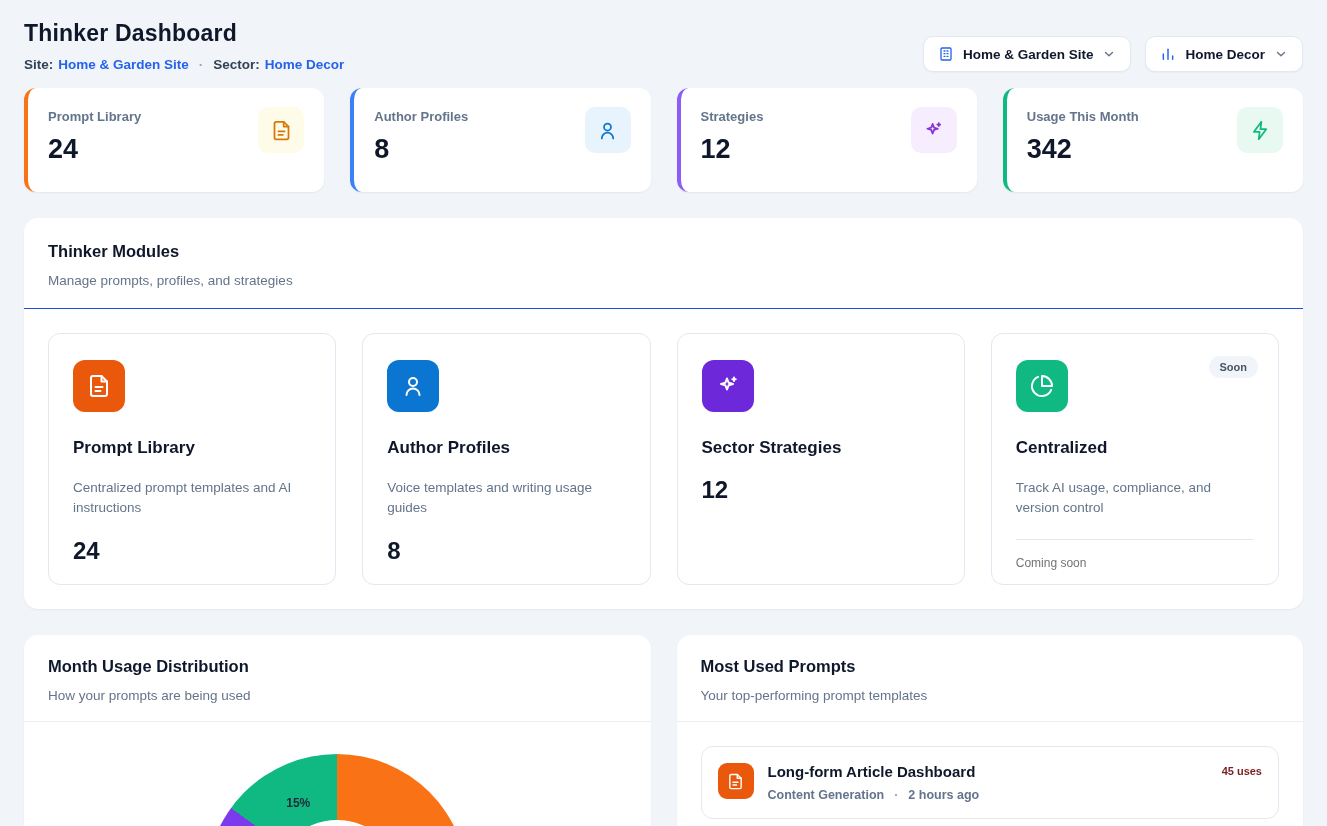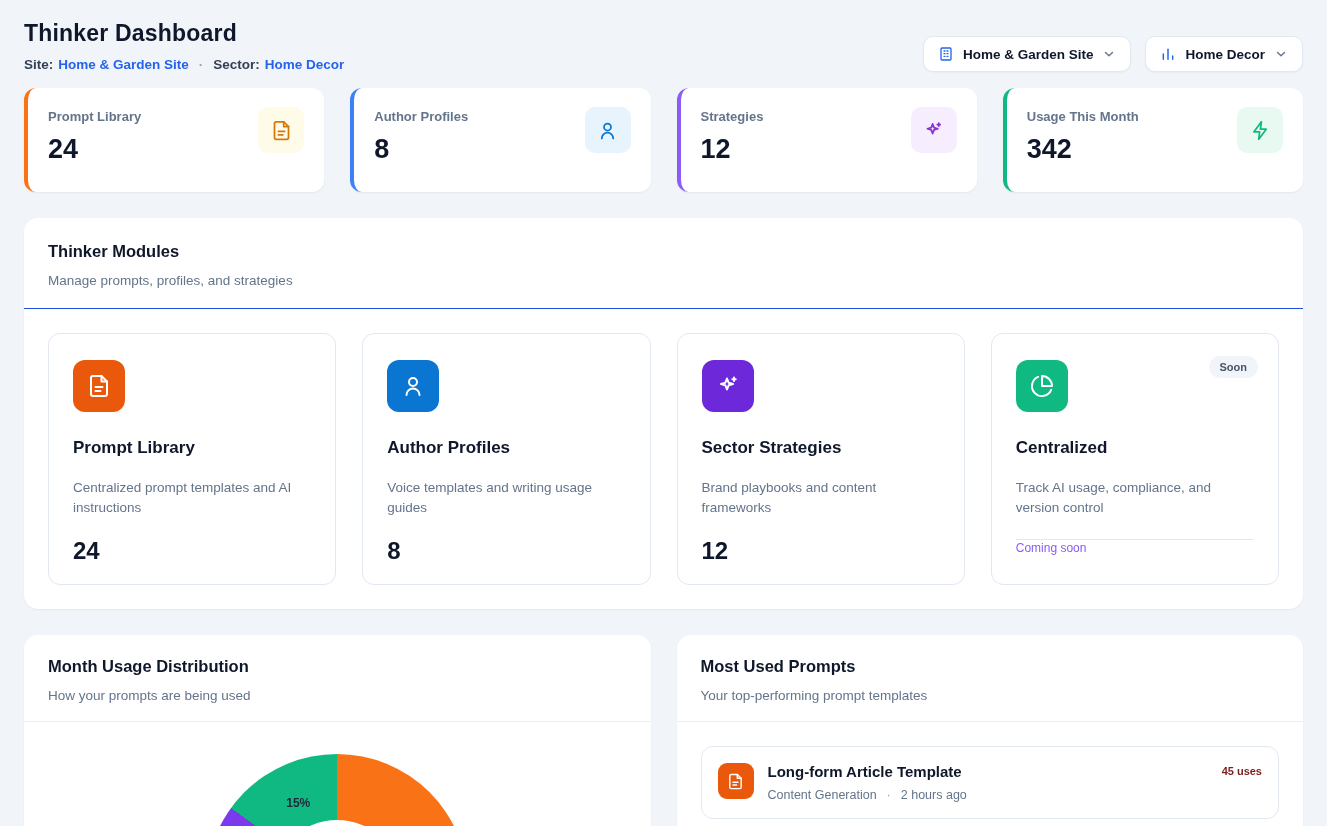--- a/index.html
+++ b/index.html
@@ -55,37 +55,37 @@
   .modules-grid { display: grid; grid-template-columns: repeat(4, 1fr); gap: 26px; padding: 24px; }
   .module-card { position: relative; border: 1px solid #e2e8f0; border-radius: 12px; padding: 26px 24px 24px; height: 252px; cursor: pointer; background: #fff; }
   .module-icon { width: 52px; height: 52px; border-radius: 12px; display: flex; align-items: center; justify-content: center; color: #fff; }
   .module-icon svg { width: 24px; height: 24px; }
   .m-orange { background: #ea580c; } .m-blue { background: #0b76d1; } .m-purple { background: #6d28d9; } .m-green { background: #10b981; }
   .module-title { font-size: 17px; font-weight: 700; margin-top: 26px; color: #0f172a; }
   .module-desc { font-size: 13.5px; color: #64748b; line-height: 1.5; margin-top: 20px; font-weight: 500; }
   .module-value { font-size: 24px; font-weight: 800; margin-top: 18px; color: #0f172a; }
   .soon-badge { position: absolute; top: 22px; right: 20px; background: #f1f5f9; color: #475569; font-size: 11px; font-weight: 700; border-radius: 999px; padding: 5px 11px; }
   .module-divider { border: none; border-top: 1px solid #e2e8f0; margin: 20px 0 0; }
-  .coming-soon { font-size: 12px; color: #8b5cf6; margin-top: 1px; font-weight: 500; }
+  .coming-soon { font-size: 12px; color: #737373; margin-top: 16px; font-weight: 500; }
 
   
   .bottom { display: grid; grid-template-columns: 1fr 1fr; gap: 26px; margin-top: 26px; }
   .panel { background: #fff; border-radius: 14px; box-shadow: 0 1px 2px rgba(15,23,42,.06); height: 430px; overflow: hidden; }
   .panel-head { padding: 22px 24px 18px; border-bottom: 1px solid #e9eef4; }
 
   .chart-area { position: relative; height: 340px; }
   .donut { position: absolute; left: 50%; top: 32px; transform: translateX(-50%); width: 262px; height: 262px; border-radius: 50%; }
   .donut-hole { position: absolute; inset: 66px; background: #fff; border-radius: 50%; }
   .donut-label { position: absolute; left: 80px; top: 42px; font-size: 12px; font-weight: 700; color: #1f2937; z-index: 2; }
 
   .prompt-item { margin: 24px; border: 1px solid #e2e8f0; border-radius: 12px; padding: 16px; display: flex; align-items: flex-start; gap: 14px; cursor: pointer; background: #fff; }
   .prompt-icon { width: 36px; height: 36px; border-radius: 9px; background: #ea580c; color: #fff; display: flex; align-items: center; justify-content: center; flex: 0 0 auto; }
   .prompt-icon svg { width: 17px; height: 17px; }
   .prompt-title { font-size: 15px; font-weight: 700; color: #0f172a; }
-  .prompt-meta { font-size: 12.5px; color: #64748b; margin-top: 8px; display: flex; align-items: center; font-weight: 400; }
+  .prompt-meta { font-size: 12.5px; color: #64748b; margin-top: 8px; display: flex; align-items: center; font-weight: 700; }
   .prompt-meta .dot { margin: 0 10px; color: #94a3b8; }
   .prompt-uses { margin-left: auto; color: #7f1d1d; font-size: 11px; font-weight: 700; padding-top: 2px; }
 </style>
 </head>
 <body>
 
 <div class="page">
 
   <div class="topbar">
     <div>
@@ -209,21 +209,20 @@
       </div>
 
       <div class="module-card">
         <div class="module-icon m-purple">
           <svg viewBox="0 0 24 24" fill="none" stroke="currentColor" stroke-width="2" stroke-linecap="round" stroke-linejoin="round">
               <path d="M11 4.5l1.6 4.2 4.4 1.3-4.4 1.3L11 15.5l-1.6-4.2L5 10l4.4-1.3z"></path>
               <path d="M18 3.5v3.4M16.3 5.2h3.4"></path>
             </svg>
         </div>
         <div class="module-title">Sector Strategies</div>
-        <div class="module-desc">Brand playbooks and content frameworks</div>
         <div class="module-value">12</div>
       </div>
 
       <div class="module-card">
         <span class="soon-badge">Soon</span>
         <div class="module-icon m-green">
           <svg viewBox="0 0 24 24" fill="none" stroke="currentColor" stroke-width="2" stroke-linecap="round" stroke-linejoin="round">
               <path d="M21.2 15.9A10 10 0 1 1 8.1 2.8"></path>
               <path d="M22 12A10 10 0 0 0 12 2v10z"></path>
             </svg>
@@ -260,21 +259,21 @@
       <div class="prompt-item">
         <div class="prompt-icon">
           <svg viewBox="0 0 24 24" fill="none" stroke="currentColor" stroke-width="2" stroke-linecap="round" stroke-linejoin="round">
               <path d="M14.5 2H6a2 2 0 0 0-2 2v16a2 2 0 0 0 2 2h12a2 2 0 0 0 2-2V7.5z"></path>
               <path d="M14.5 2v5.5H20"></path>
               <line x1="8.5" y1="13" x2="15.5" y2="13"></line>
               <line x1="8.5" y1="17" x2="13.5" y2="17"></line>
             </svg>
         </div>
         <div>
-          <div class="prompt-title">Long-form Article Template</div>
+          <div class="prompt-title">Long-form Article Dashboard</div>
           <div class="prompt-meta">
             <span>Content Generation</span>
             <span class="dot">·</span>
             <span>2 hours ago</span>
           </div>
         </div>
         <div class="prompt-uses">45 uses</div>
       </div>
     </div>
 

